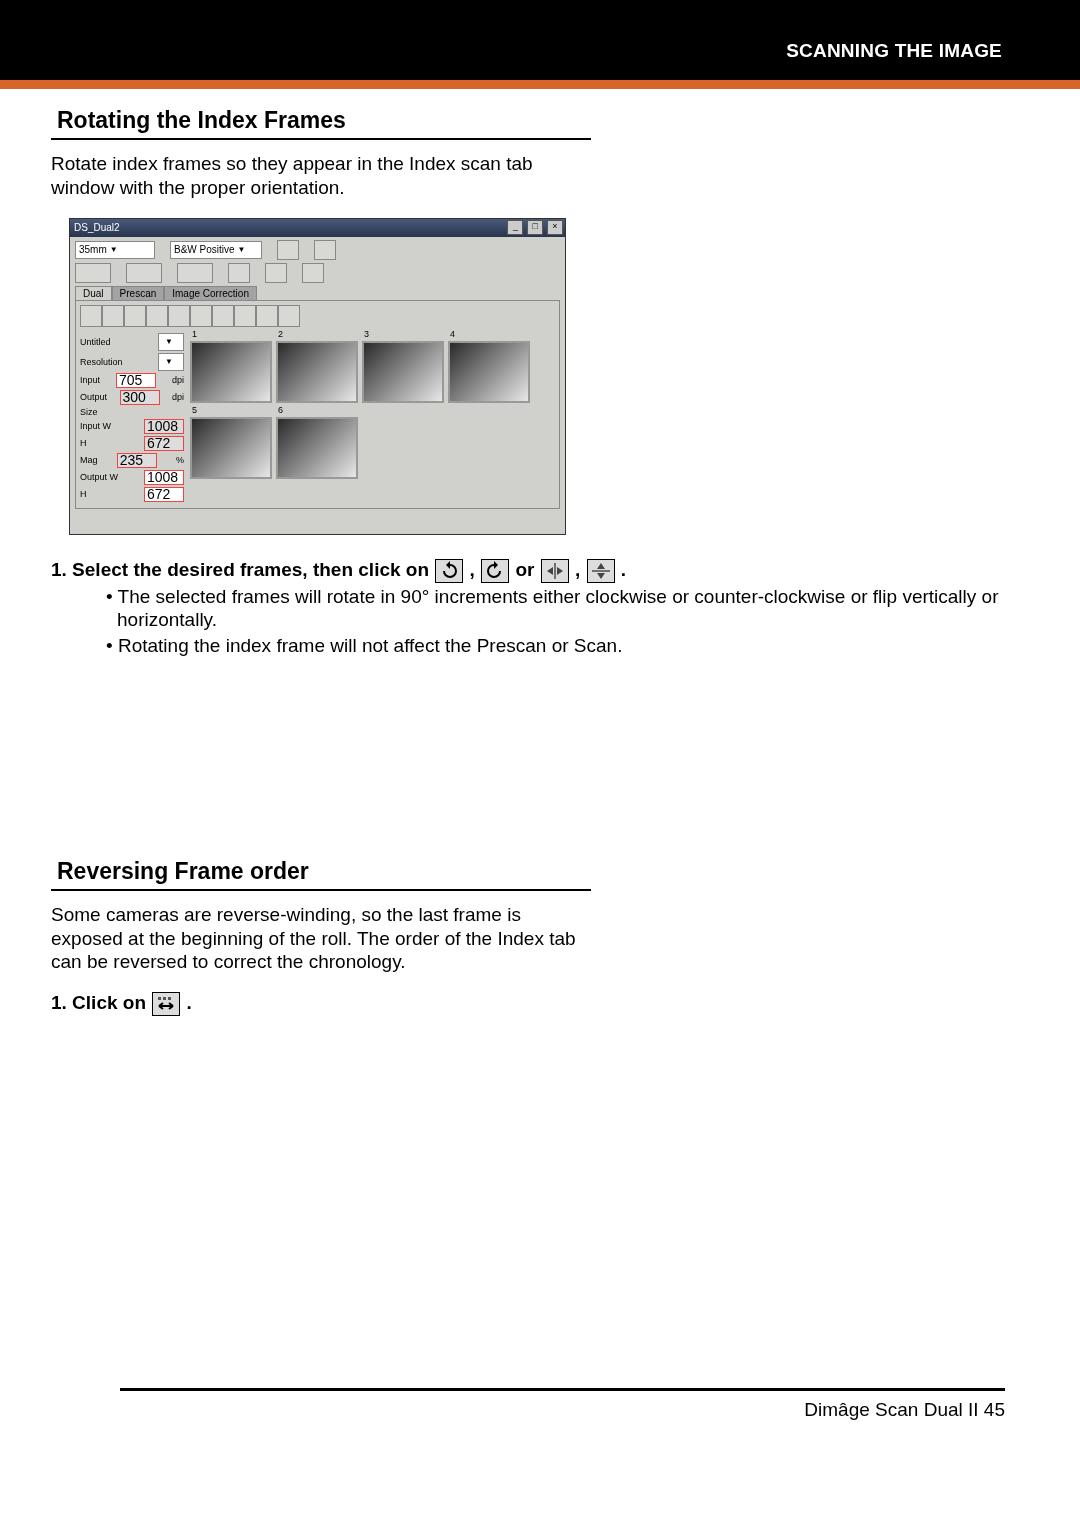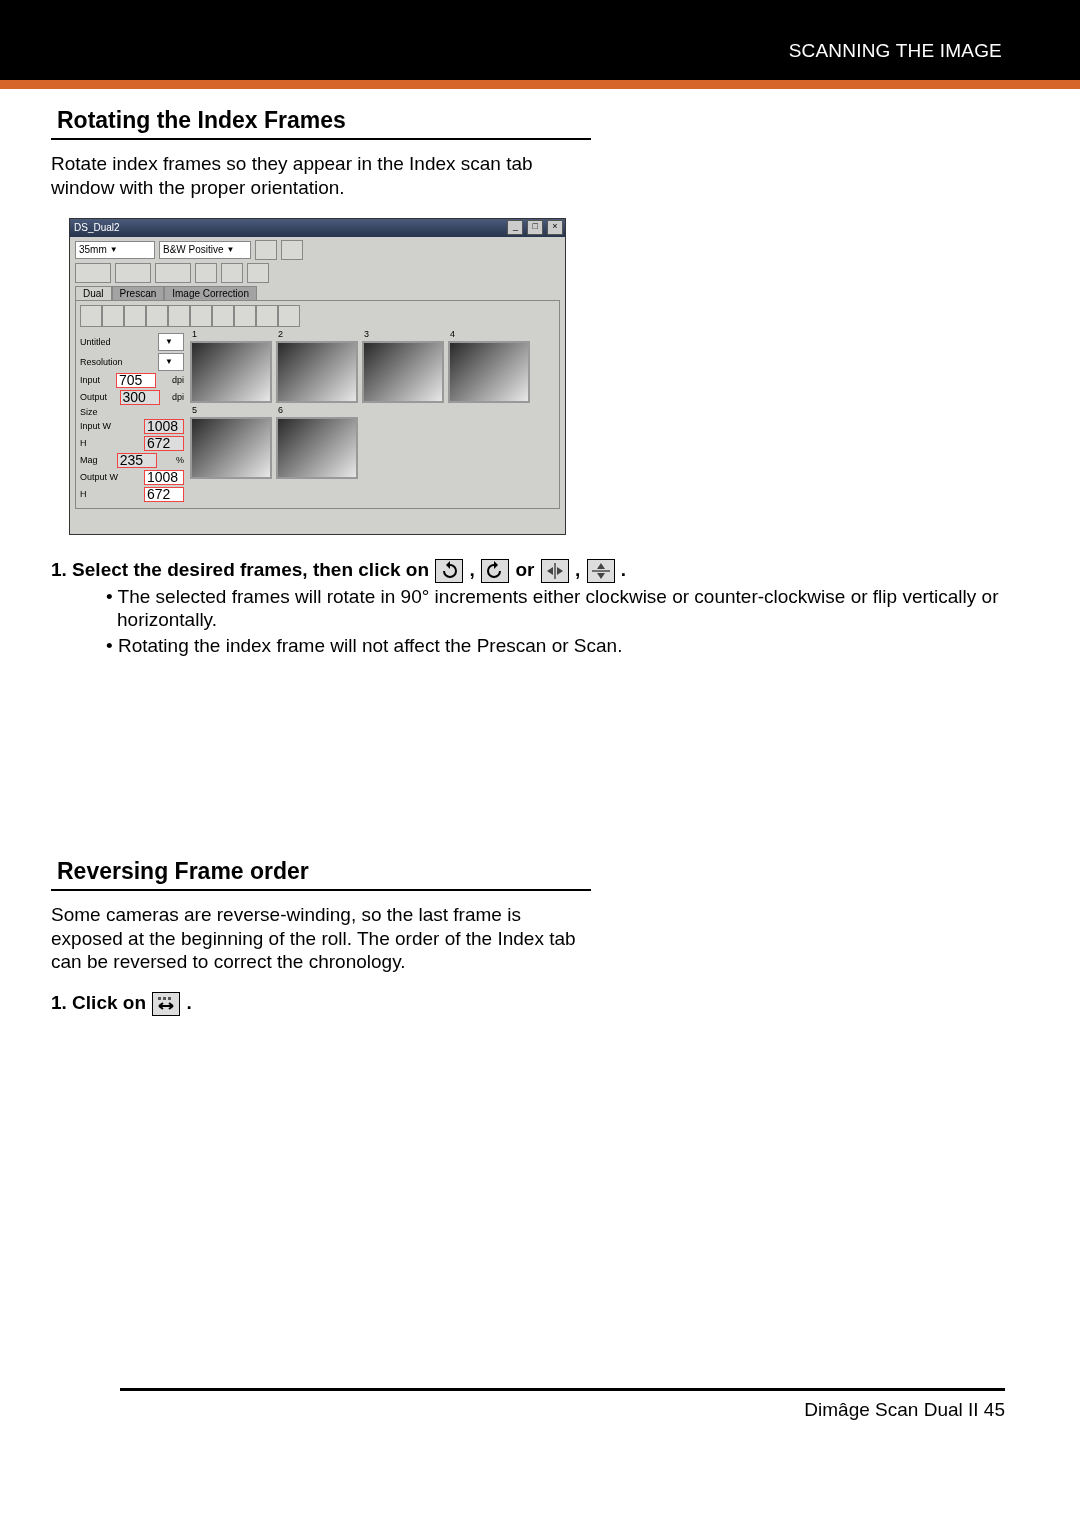--- a/index.html
+++ b/index.html
@@ -1,17 +1,17 @@
 <!DOCTYPE html>
 <html><head>
 <meta charset="utf-8">
 <style>
 html,body{margin:0;padding:0;width:1080px;font-family:Arial,Helvetica,sans-serif;color:#000;background:#fff}
 .header-bar{background:#000;height:80px;position:relative}
-.header-text{position:absolute;right:78px;bottom:18px;color:#fff;font-weight:normal;font-size:19px;letter-spacing:.2px}
+.header-text{position:absolute;right:78px;bottom:18px;color:#fff;font-weight:bold;font-size:19px;letter-spacing:.2px}
 .orange-strip{background:#d6652b;height:9px}
 .page{padding:0 75px 0 51px}
 h2.sec{font-weight:bold;font-size:23px;margin:18px 0 2px 0;padding:0 0 2px 6px;font-style:normal}
 .rule{border-bottom:2px solid #000;width:540px}
 .para{font-size:19px;line-height:1.25;margin:12px 0 18px 0;max-width:540px}
 .step{font-size:19px;margin:14px 0 2px 0}
 .step b{font-weight:bold}
 .bullets{font-size:19px;line-height:1.25;margin:2px 0 0 26px}
 .bullets li{list-style:none;text-indent:-11px;margin-bottom:2px}
 .bullets li::before{content:"• "}
@@ -19,21 +19,21 @@
 .icon-btn svg{position:absolute;top:1px;left:1px}
 .footer{position:relative;margin-top:80px}
 .footer-rule{border-top:3px solid #000;margin:0 75px 0 120px}
 .footer-text{text-align:right;padding:8px 75px 30px 0;font-size:19px}
 .footer-text .product{}
 
 
 .shot{width:495px;height:315px;border:1px solid #333;background:#d0d0cc;font-family:Tahoma,Arial,sans-serif;font-size:10px;color:#000;margin-left:18px;margin-bottom:24px}
 .titlebar{background:linear-gradient(#4a5a7a,#27344d);height:18px;color:#fff;display:flex;align-items:center;justify-content:space-between;padding:0 2px 0 4px}
 .titlebar .btns span{display:inline-block;width:14px;height:13px;background:#ccc;border:1px solid #555;margin-left:1px;text-align:center;line-height:11px;color:#000;font-size:9px}
-.toolbar-row{display:flex;align-items:center;gap:4px;padding:3px 5px}
+.toolbar-row{display:flex;align-items:center;gap:15px;padding:3px 5px}
 .dd{background:#fff;border:1px solid #888;height:16px;display:inline-flex;align-items:center;padding:0 3px;font-size:10px}
 .dd .arrow{margin-left:3px;font-size:8px}
 .tbtn{width:20px;height:18px;border:1px solid #888;background:#d8d8d4;display:inline-block}
 .tabs{display:flex;gap:0;padding:0 5px}
 .tab{border:1px solid #888;border-bottom:none;background:#a3a3a3;padding:1px 7px;font-size:10px}
 .tab.active{background:#d0d0cc}
 .panel{border:1px solid #888;margin:0 5px 5px 5px;padding:4px;background:#d0d0cc}
 .icon-strip{display:flex;gap:0}
 .icon-strip .tbtn{width:20px;height:20px}
 .main-row{display:flex;gap:6px;margin-top:4px}

